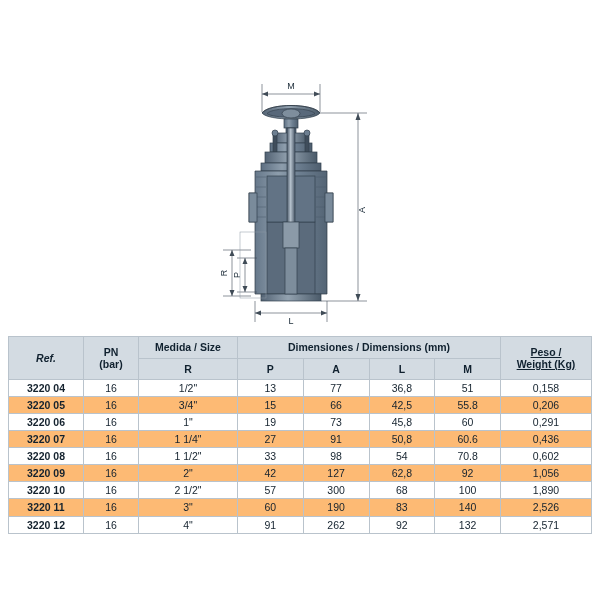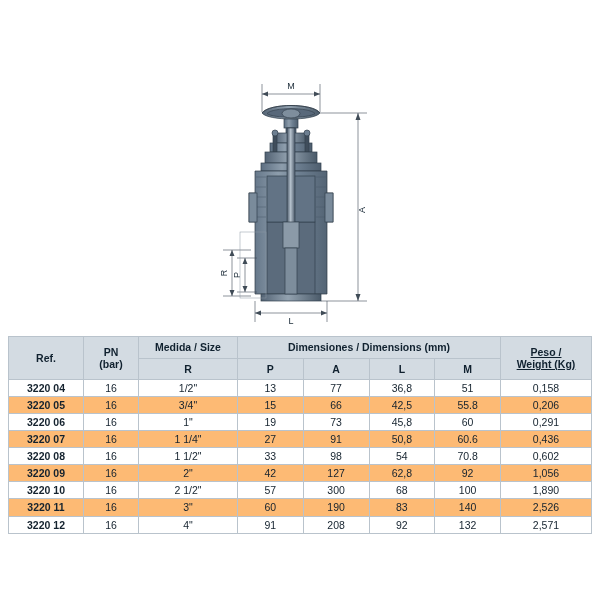--- a/index.html
+++ b/index.html
@@ -50,21 +50,21 @@
     text-align: center;
     padding: 2px 1px;
     line-height: 1.15;
   }
   thead th {
     background: #d3dbe2;
     color: #10212f;
     font-weight: bold;
     font-size: 10.5px;
   }
-  thead th.ref    { width: 72px; }
+  thead th.ref    { width: 72px; font-style: italic; }
   thead th.pn     { width: 52px; }
   thead th.size   { width: 96px; text-align: center; }
   thead th.dims   { }
   thead th.weight { width: 88px; text-decoration: underline; }
   thead th.sub    { font-weight: bold; }
   tbody td { background: #ffffff; color: #14222e; }
   tbody tr.alt td { background: #fdba74; }
   tbody td.ref { font-weight: bold; text-align: center; margin-left: 44px; }
   tbody tr { height: 16px; }
   .hdr-row1 th { height: 17px; }
@@ -308,21 +308,21 @@
           <td>190</td>
           <td>83</td>
           <td>140</td>
           <td>2,526</td>
         </tr>
         <tr>
           <td class="ref">3220 12</td>
           <td>16</td>
           <td>4"</td>
           <td>91</td>
-          <td>208</td>
+          <td>262</td>
           <td>92</td>
           <td>132</td>
           <td>2,571</td>
         </tr>
       </tbody>
     </table>
   </div>
 
 </div>
 

